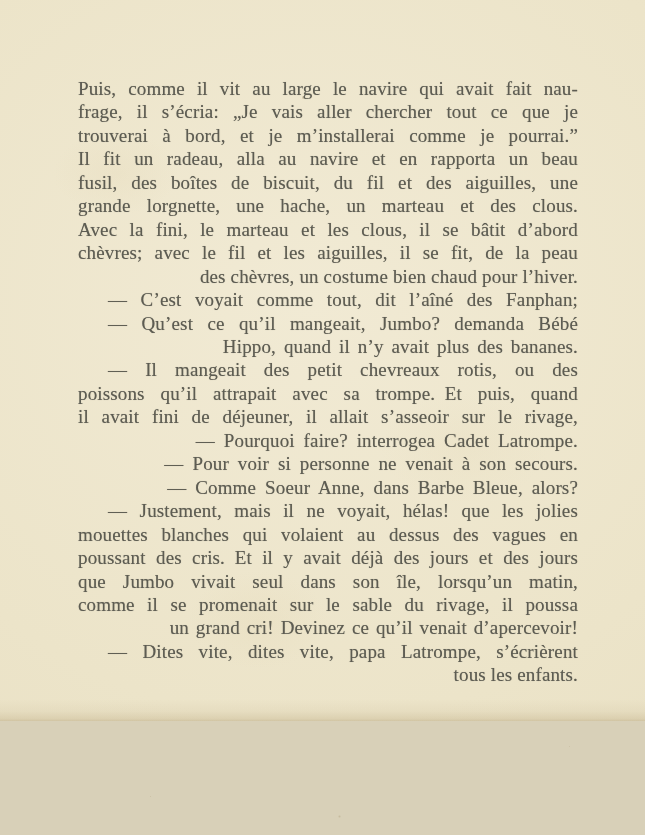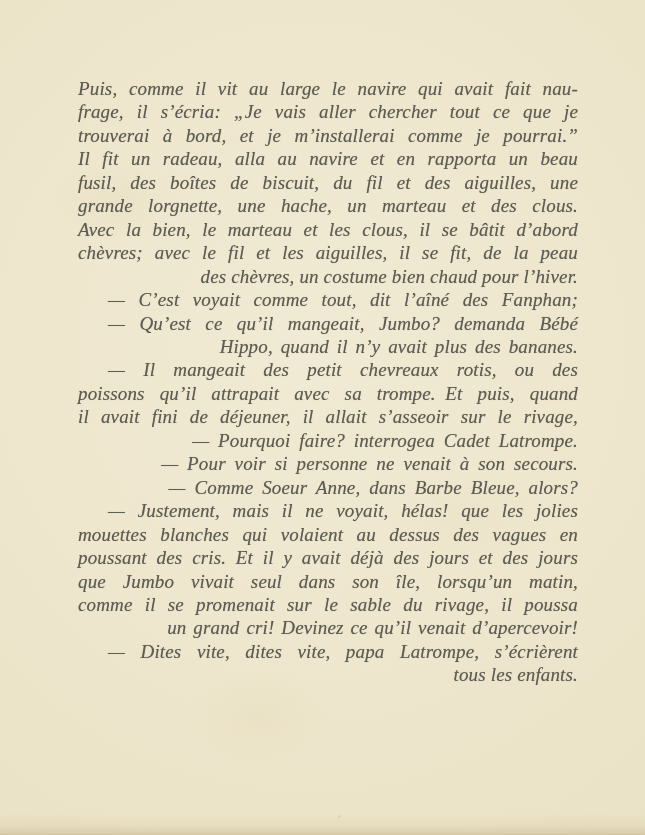--- a/index.html
+++ b/index.html
@@ -7,29 +7,28 @@
     padding: 0;
     width: 645px;
     height: 835px;
     overflow: hidden;
     background: #d8d0b8;
   }
   .page {
     position: absolute;
     inset: 0;
     width: 645px;
-    height: 835px;
+    height: 721px;
     background:
       
       radial-gradient(90px 60px at 18% 24%, rgba(222,208,170,0.18), rgba(222,208,170,0) 70%),
       radial-gradient(120px 80px at 72% 62%, rgba(224,211,174,0.15), rgba(224,211,174,0) 70%),
       radial-gradient(100px 70px at 40% 86%, rgba(219,204,163,0.15), rgba(219,204,163,0) 70%),
       
       radial-gradient(130% 105% at 48% 42%, #f1ead4 0%, var(--paper, #ece4c9) 55%, #e7dec1 100%);
-    font-style: italic;
   }
   
   .page-bottom-edge {
     position: absolute;
     left: 0; right: 0; bottom: 0;
     height: 22px;
     background: linear-gradient(to bottom,
       rgba(190,172,130,0) 0%,
       rgba(190,172,130,0.12) 55%,
       rgba(178,158,114,0.28) 90%,
@@ -76,21 +75,21 @@
 
 <div class="page">
   <div class="paper-speck"></div>
   <div class="text-block">
       <div class="line just">Puis, comme il vit au large le navire qui avait fait nau-</div>
       <div class="line just">frage, il s’écria: „Je vais aller chercher tout ce que je</div>
       <div class="line just">trouverai à bord, et je m’installerai comme je pourrai.”</div>
       <div class="line just">Il fit un radeau, alla au navire et en rapporta un beau</div>
       <div class="line just">fusil, des boîtes de biscuit, du fil et des aiguilles, une</div>
       <div class="line just">grande lorgnette, une hache, un marteau et des clous.</div>
-      <div class="line just">Avec la bien, le marteau et les clous, il se bâtit d’abord</div>
+      <div class="line just">Avec la fini, le marteau et les clous, il se bâtit d’abord</div>
       <div class="line just">chèvres; avec le fil et les aiguilles, il se fit, de la peau</div>
       <div class="line">des chèvres, un costume bien chaud pour l’hiver.</div>
       <div class="line indent just">— C’est voyait comme tout, dit l’aîné des Fanphan;</div>
       <div class="line indent just">— Qu’est ce qu’il mangeait, Jumbo? demanda Bébé</div>
       <div class="line" style="word-spacing: 3px;">Hippo, quand il n’y avait plus des bananes.</div>
       <div class="line indent just">— Il mangeait des petit chevreaux rotis, ou des</div>
       <div class="line just">poissons qu’il attrapait avec sa trompe. Et puis, quand</div>
       <div class="line just">il avait fini de déjeuner, il allait s’asseoir sur le rivage,</div>
       <div class="line indent" style="word-spacing: 4px;">— Pourquoi faire? interrogea Cadet Latrompe.</div>
       <div class="line indent" style="word-spacing: 4px;">— Pour voir si personne ne venait à son secours.</div>

